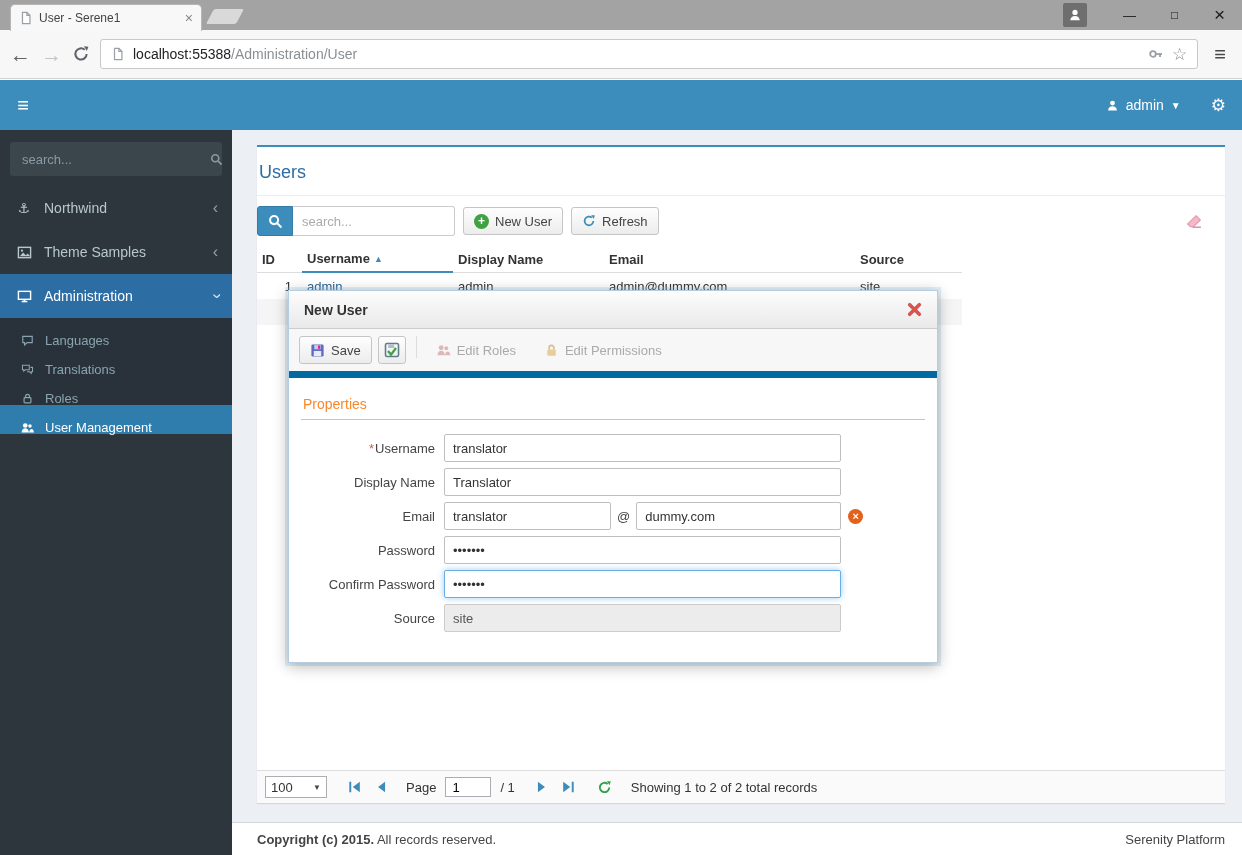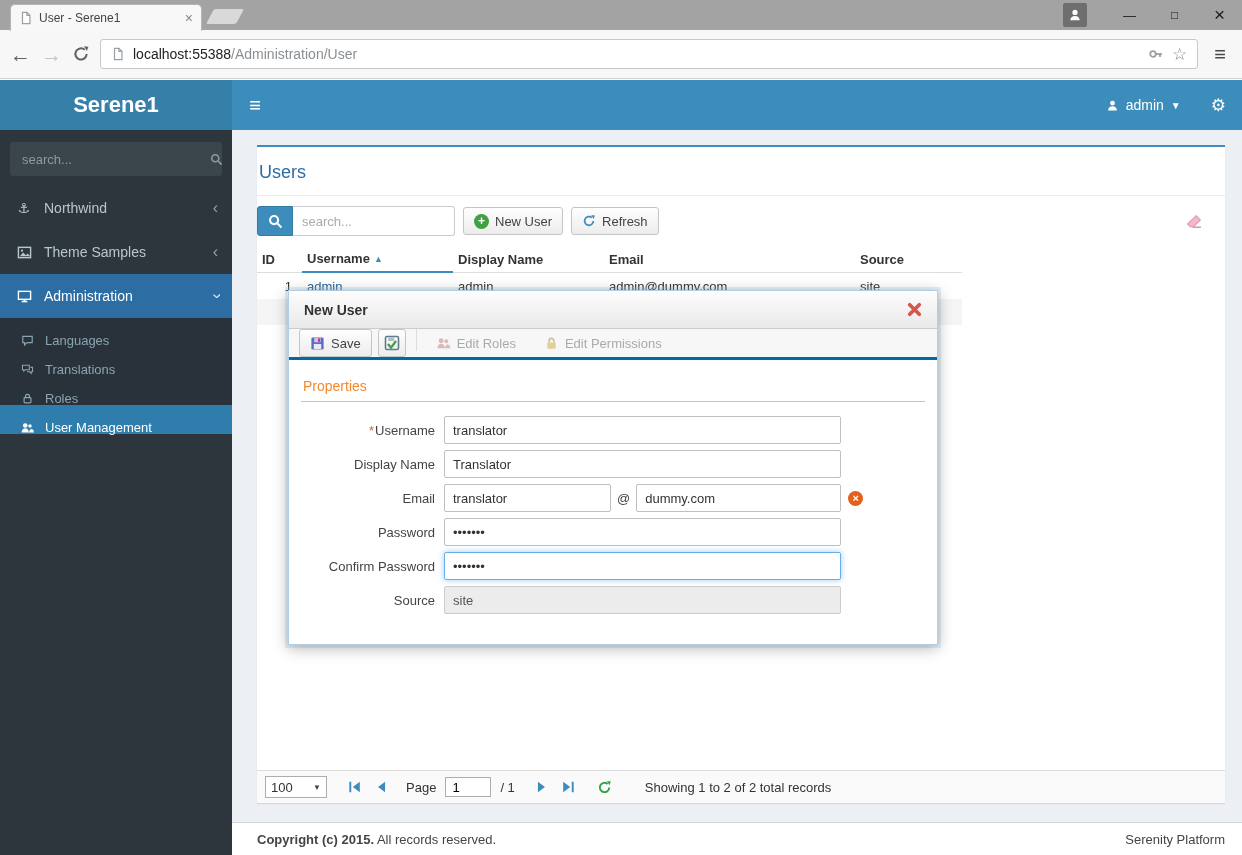--- a/index.html
+++ b/index.html
@@ -83,29 +83,29 @@
   .grid-spacer{flex:1}
   
   .pager{height:30px;background:#fafafa;border-top:1px solid #ddd;display:flex;align-items:center;padding:16px 8px;gap:5px;font-size:13px;color:#333}
   .page-select{width:62px;height:22px;border:1px solid #abadb3;background:#fff;display:flex;align-items:center;padding:0 5px;margin-right:12px}
   .page-select .dd-arrow{margin-left:auto;font-size:8px;color:#444}
   .pg-btn{width:22px;height:22px;display:flex;align-items:center;justify-content:center}
   .page-label{margin-left:8px}
   .page-input{width:46px;height:20px;border:1px solid #abadb3;padding:0 6px;font-size:13px;margin:0 4px;outline:none}
   .of-pages{margin-right:10px}
   .pg-refresh{margin-left:10px}
-  .pager-status{margin-left:24px}
+  .pager-status{margin-left:10px}
   
   .footer{height:33px;background:#fff;border-top:1px solid #d2d6de;display:flex;align-items:center;padding:0 17px 0 25px;font-size:13px;color:#444}
   .footer-right{margin-left:auto;color:#444}
   
   .dialog{position:absolute;left:288px;top:290px;width:650px;background:#fff;border:1px solid #b3cde3;box-shadow:0 3px 14px rgba(0,0,0,.3),0 0 0 3px rgba(160,200,230,.28);z-index:20}
   .dialog-header{height:38px;background:linear-gradient(#fdfdfd,#e9e9e9);border-bottom:1px solid #ccc;display:flex;align-items:center;padding:0 15px;font-size:14px;font-weight:bold;color:#333}
   .dialog-close{margin-left:auto}
-  .dialog-toolbar{display:flex;align-items:flex-start;padding:0 10px;background:#f7f7f7;border-bottom:3px solid #0369a1}
+  .dialog-toolbar{display:flex;align-items:flex-start;padding:7px 10px;background:#f7f7f7;border-bottom:7px solid #0369a1}
   .dialog-toolbar .tool-btn{margin-left:0;margin-right:6px}
   .tb-sep{width:1px;height:22px;background:#ddd;margin:0 8px 0 4px}
   .dialog-body{padding:14px 12px 24px}
   .category{color:#f6882c;font-size:14px;padding:4px 2px 7px;border-bottom:1px solid #e7bd92;margin-bottom:14px}
   .form-row{display:flex;align-items:center;margin-bottom:6px;height:28px}
   .form-label{width:143px;text-align:right;padding-right:9px;font-size:13px;color:#444;white-space:nowrap}
   .req{color:#e2574c;margin-right:1px}
   .form-input{height:28px;border:1px solid #bfbfbf;border-radius:2px;padding:0 8px;font-size:13px;color:#333;background:#fff;outline:none}
   .w-full{width:397px}
   .w-email1{width:167px}
@@ -171,21 +171,20 @@
         </svg>
     </span>
     <span class="star">☆</span>
   </div>
   <span class="menu-glyph">≡</span>
 </div>
 
 <div class="app">
 
   <div class="navbar">
-    <div class="brand">Serene1</div>
     <div class="hamburger">≡</div>
     <div class="nav-right">
       <div class="user-menu">
         <span>
           <svg width="13" height="13" viewBox="0 0 16 16" fill="#fff">
               <circle cx="8" cy="5" r="3"></circle>
               <path d="M2.5 14c.5-3.5 2.5-5 5.5-5s5 1.5 5.5 5z"></path>
             </svg>
         </span>
         <span>admin</span>

